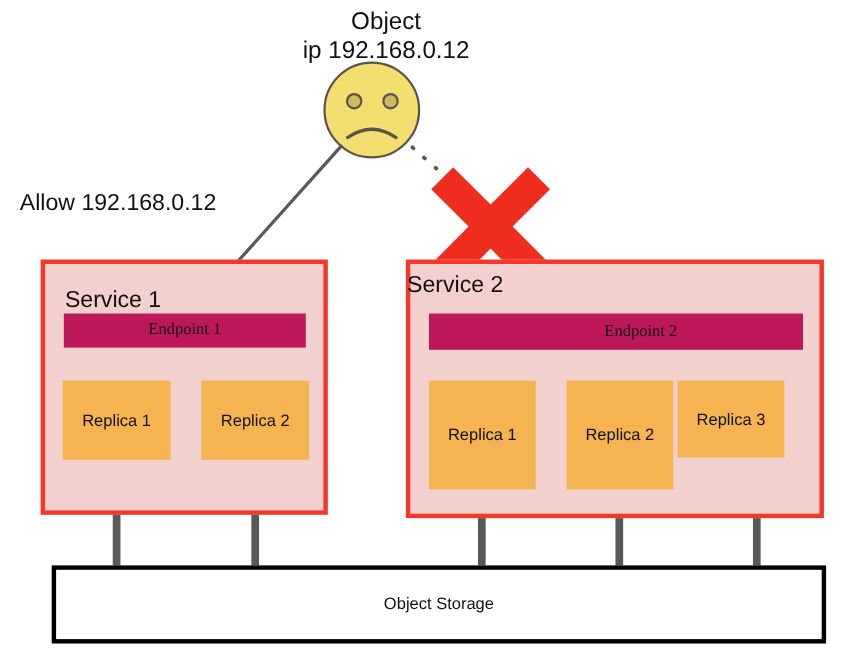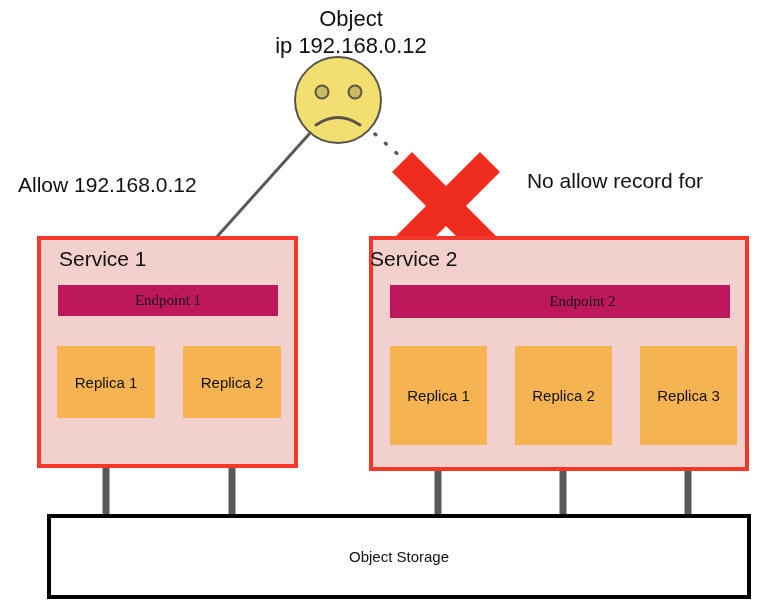--- a/index.html
+++ b/index.html
@@ -61,21 +61,21 @@
   #service1-box { left: 37px; top: 236px; width: 261px; height: 232px; }
   #service2-box { left: 369px; top: 236px; width: 380px; height: 235px; }
 
   .service-title {
     position: absolute;
     font-size: 21px;
     color: #111111;
     font-family: "Liberation Sans", sans-serif;
     white-space: nowrap;
   }
-  #service1-title { left: 59px; top: 247px; }
+  #service1-title { left: 59px; top: 261px; }
   #service2-title { left: 370px; top: 247px; }
 
   
   .endpoint {
     background: #be185d;
     color: #111111;
     font-size: 15px;
     font-family: Liberation Serif, serif;
     display: flex;
     align-items: center;
@@ -94,25 +94,25 @@
     font-family: "Liberation Sans", sans-serif;
     display: flex;
     align-items: center;
     justify-content: center;
     box-sizing: border-box;
   }
   #s1-replica-0 { left: 57px;  top: 346px; width: 98px; height: 72px; }
   #s1-replica-1 { left: 183px; top: 346px; width: 98px; height: 72px; }
   #s2-replica-0 { left: 390px; top: 346px; width: 97px; height: 99px; }
   #s2-replica-1 { left: 515px; top: 346px; width: 97px; height: 99px; }
-  #s2-replica-2 { left: 640px; top: 346px; width: 97px; height: 99px; }
+  #s2-replica-2 { left: 616px; top: 346px; width: 97px; height: 70px; }
 
   
   #object-storage {
-    left: 47px; top: 514px; width: 704px; height: 85px;
+    left: 47px; top: 514px; width: 704px; height: 71px;
     background: #ffffff;
     border: 4px solid #000000;
     box-sizing: border-box;
     display: flex;
     align-items: center;
     justify-content: center;
     font-size: 15px;
     color: #111111;
     font-family: "Liberation Sans", sans-serif;
   }
@@ -157,21 +157,21 @@
     <path d="M 412 152 L 446 186 L 480 152 L 500 172 L 466 206 L 500 240
              L 480 260 L 446 226 L 412 260 L 392 240 L 426 206 L 392 172 Z" fill="#ee2d1f"></path>
   </g>
 </svg>
 
 <div class="abs label" id="alice-name">Object</div>
 <div class="abs label" id="alice-ip">ip 192.168.0.12</div>
 
 <div class="abs label" id="allow-label">Allow 192.168.0.12</div>
 <div class="abs label" id="noallow-label">
-  <span>No allow record for</span><br>
+  <br>
 </div>
 
 <div class="abs service-box" id="service1-box"></div>
 <div class="service-title" id="service1-title">Service 1</div>
 <div class="abs endpoint" id="endpoint1">Endpoint 1</div>
 <div class="abs replica" id="s1-replica-0">Replica 1</div>
 <div class="abs replica" id="s1-replica-1">Replica 2</div>
 
 <div class="abs service-box" id="service2-box"></div>
 <div class="service-title" id="service2-title">Service 2</div>

